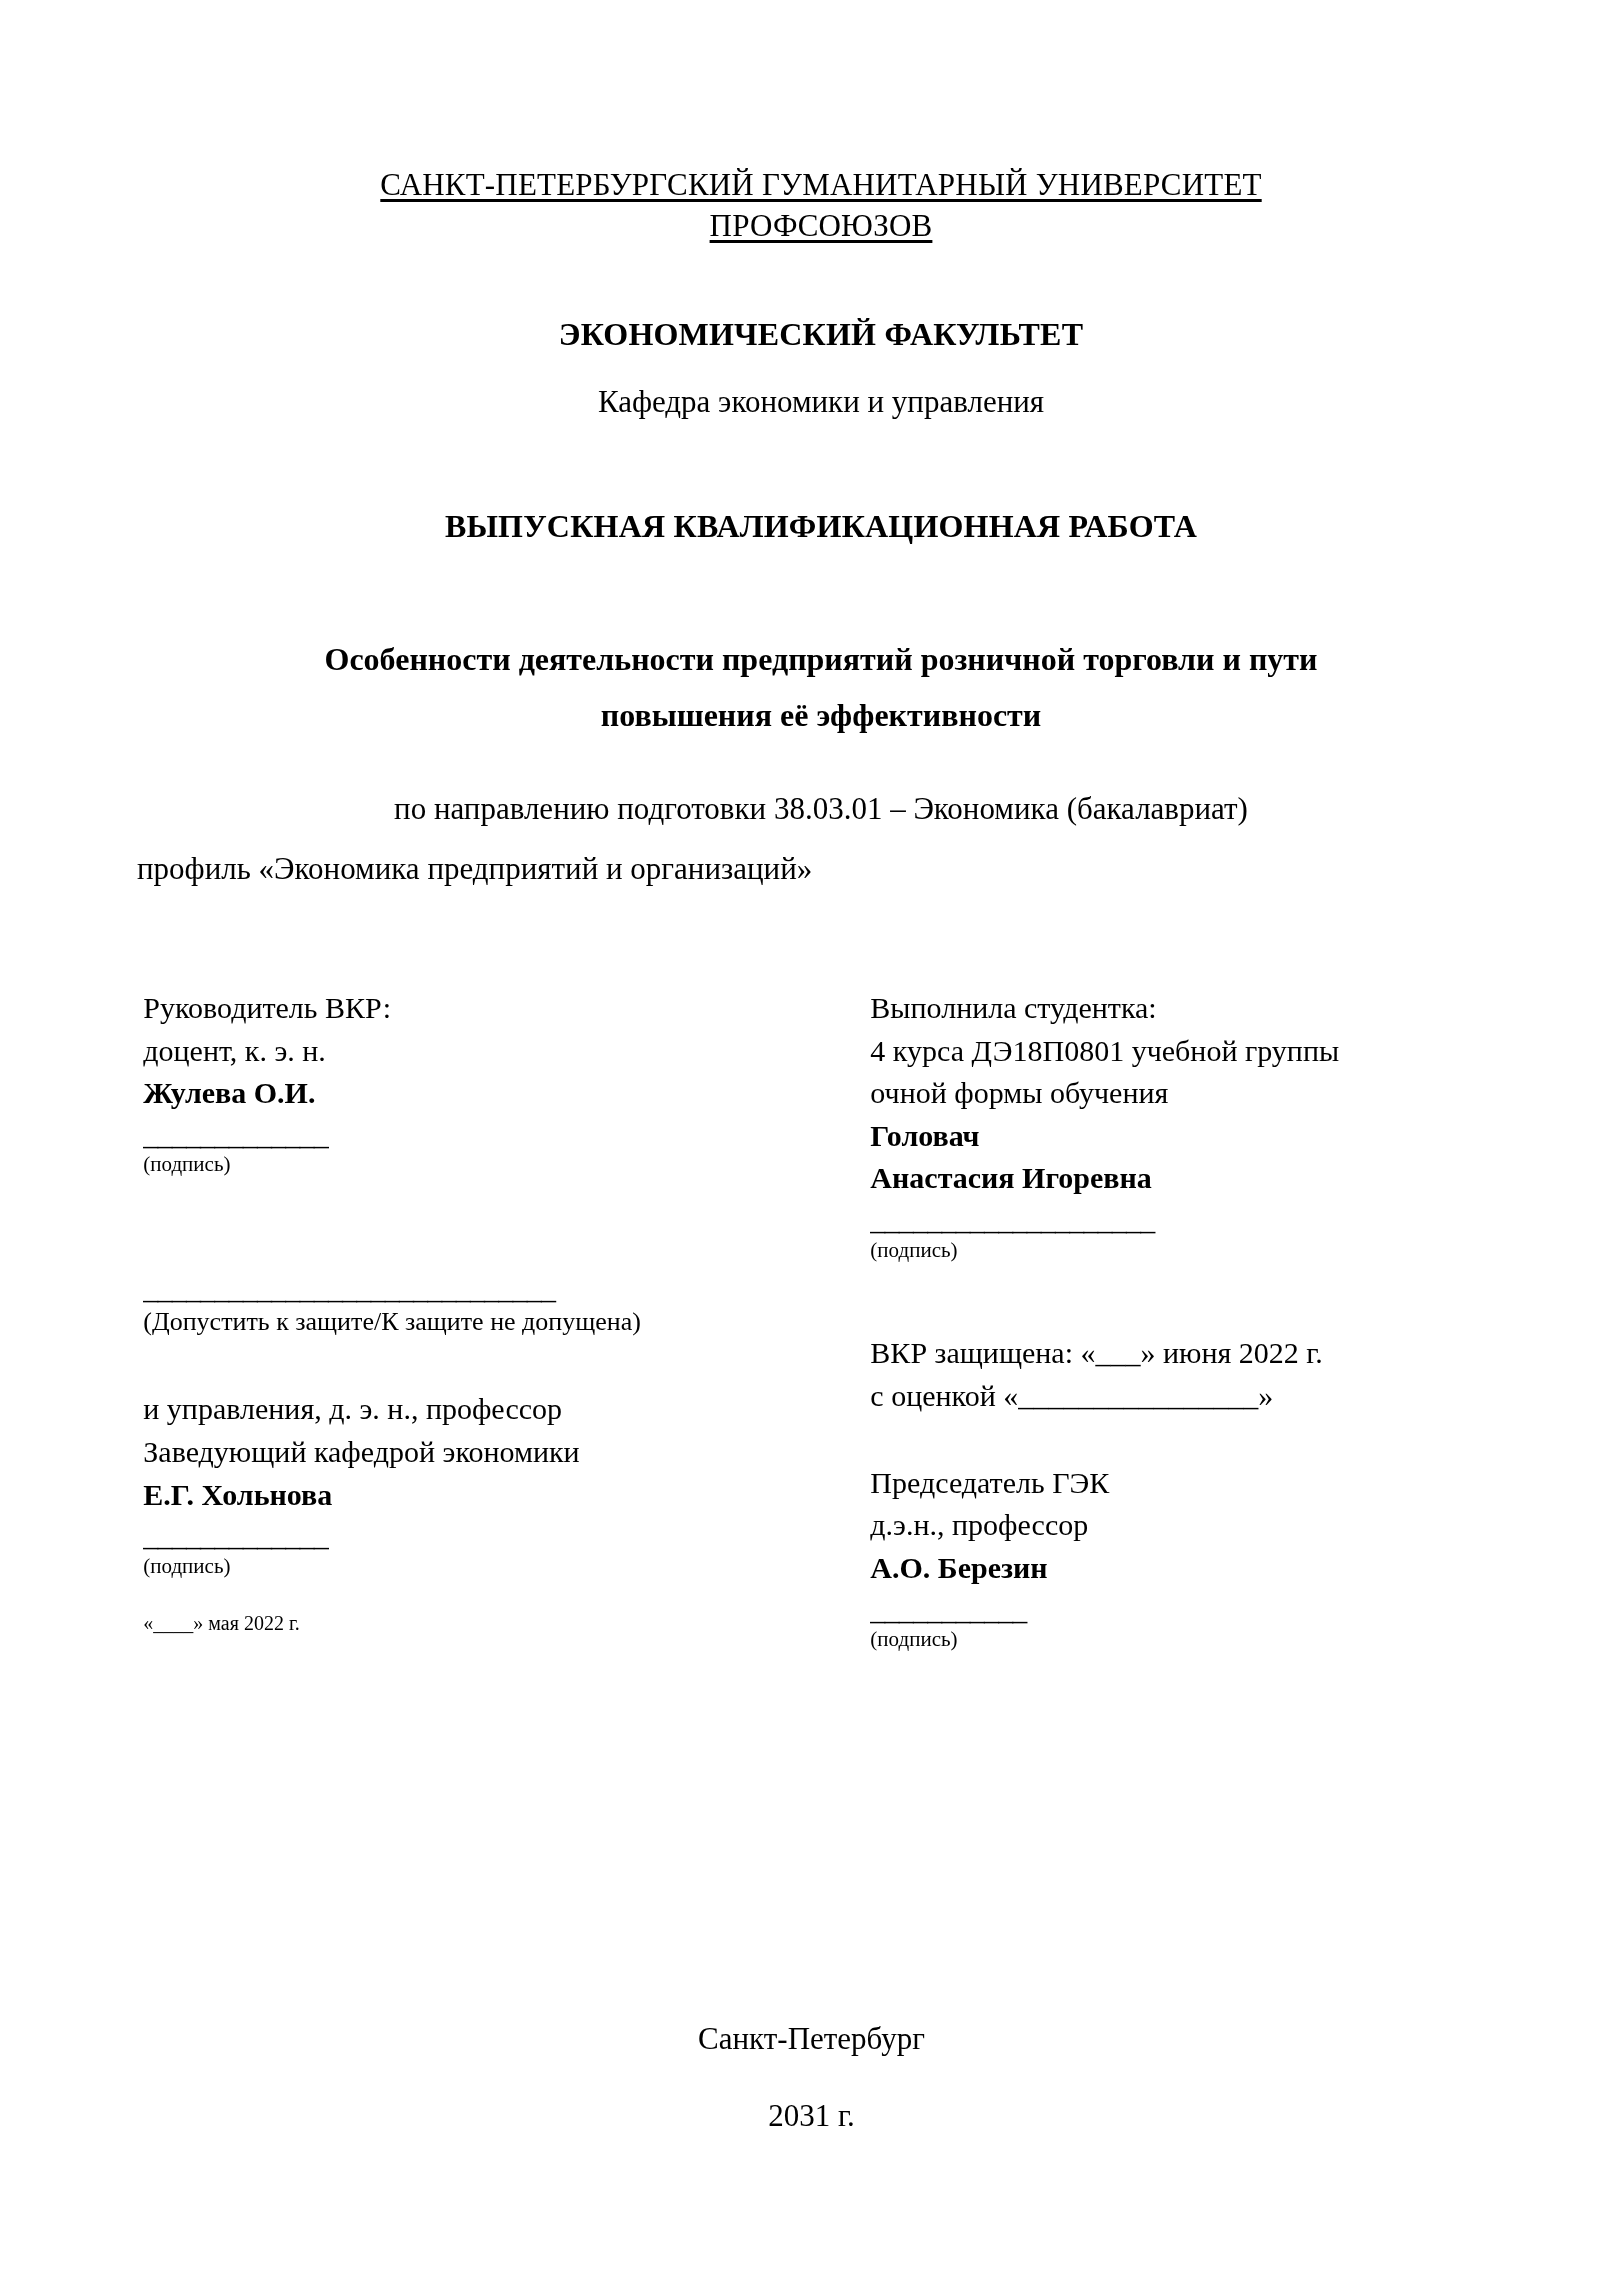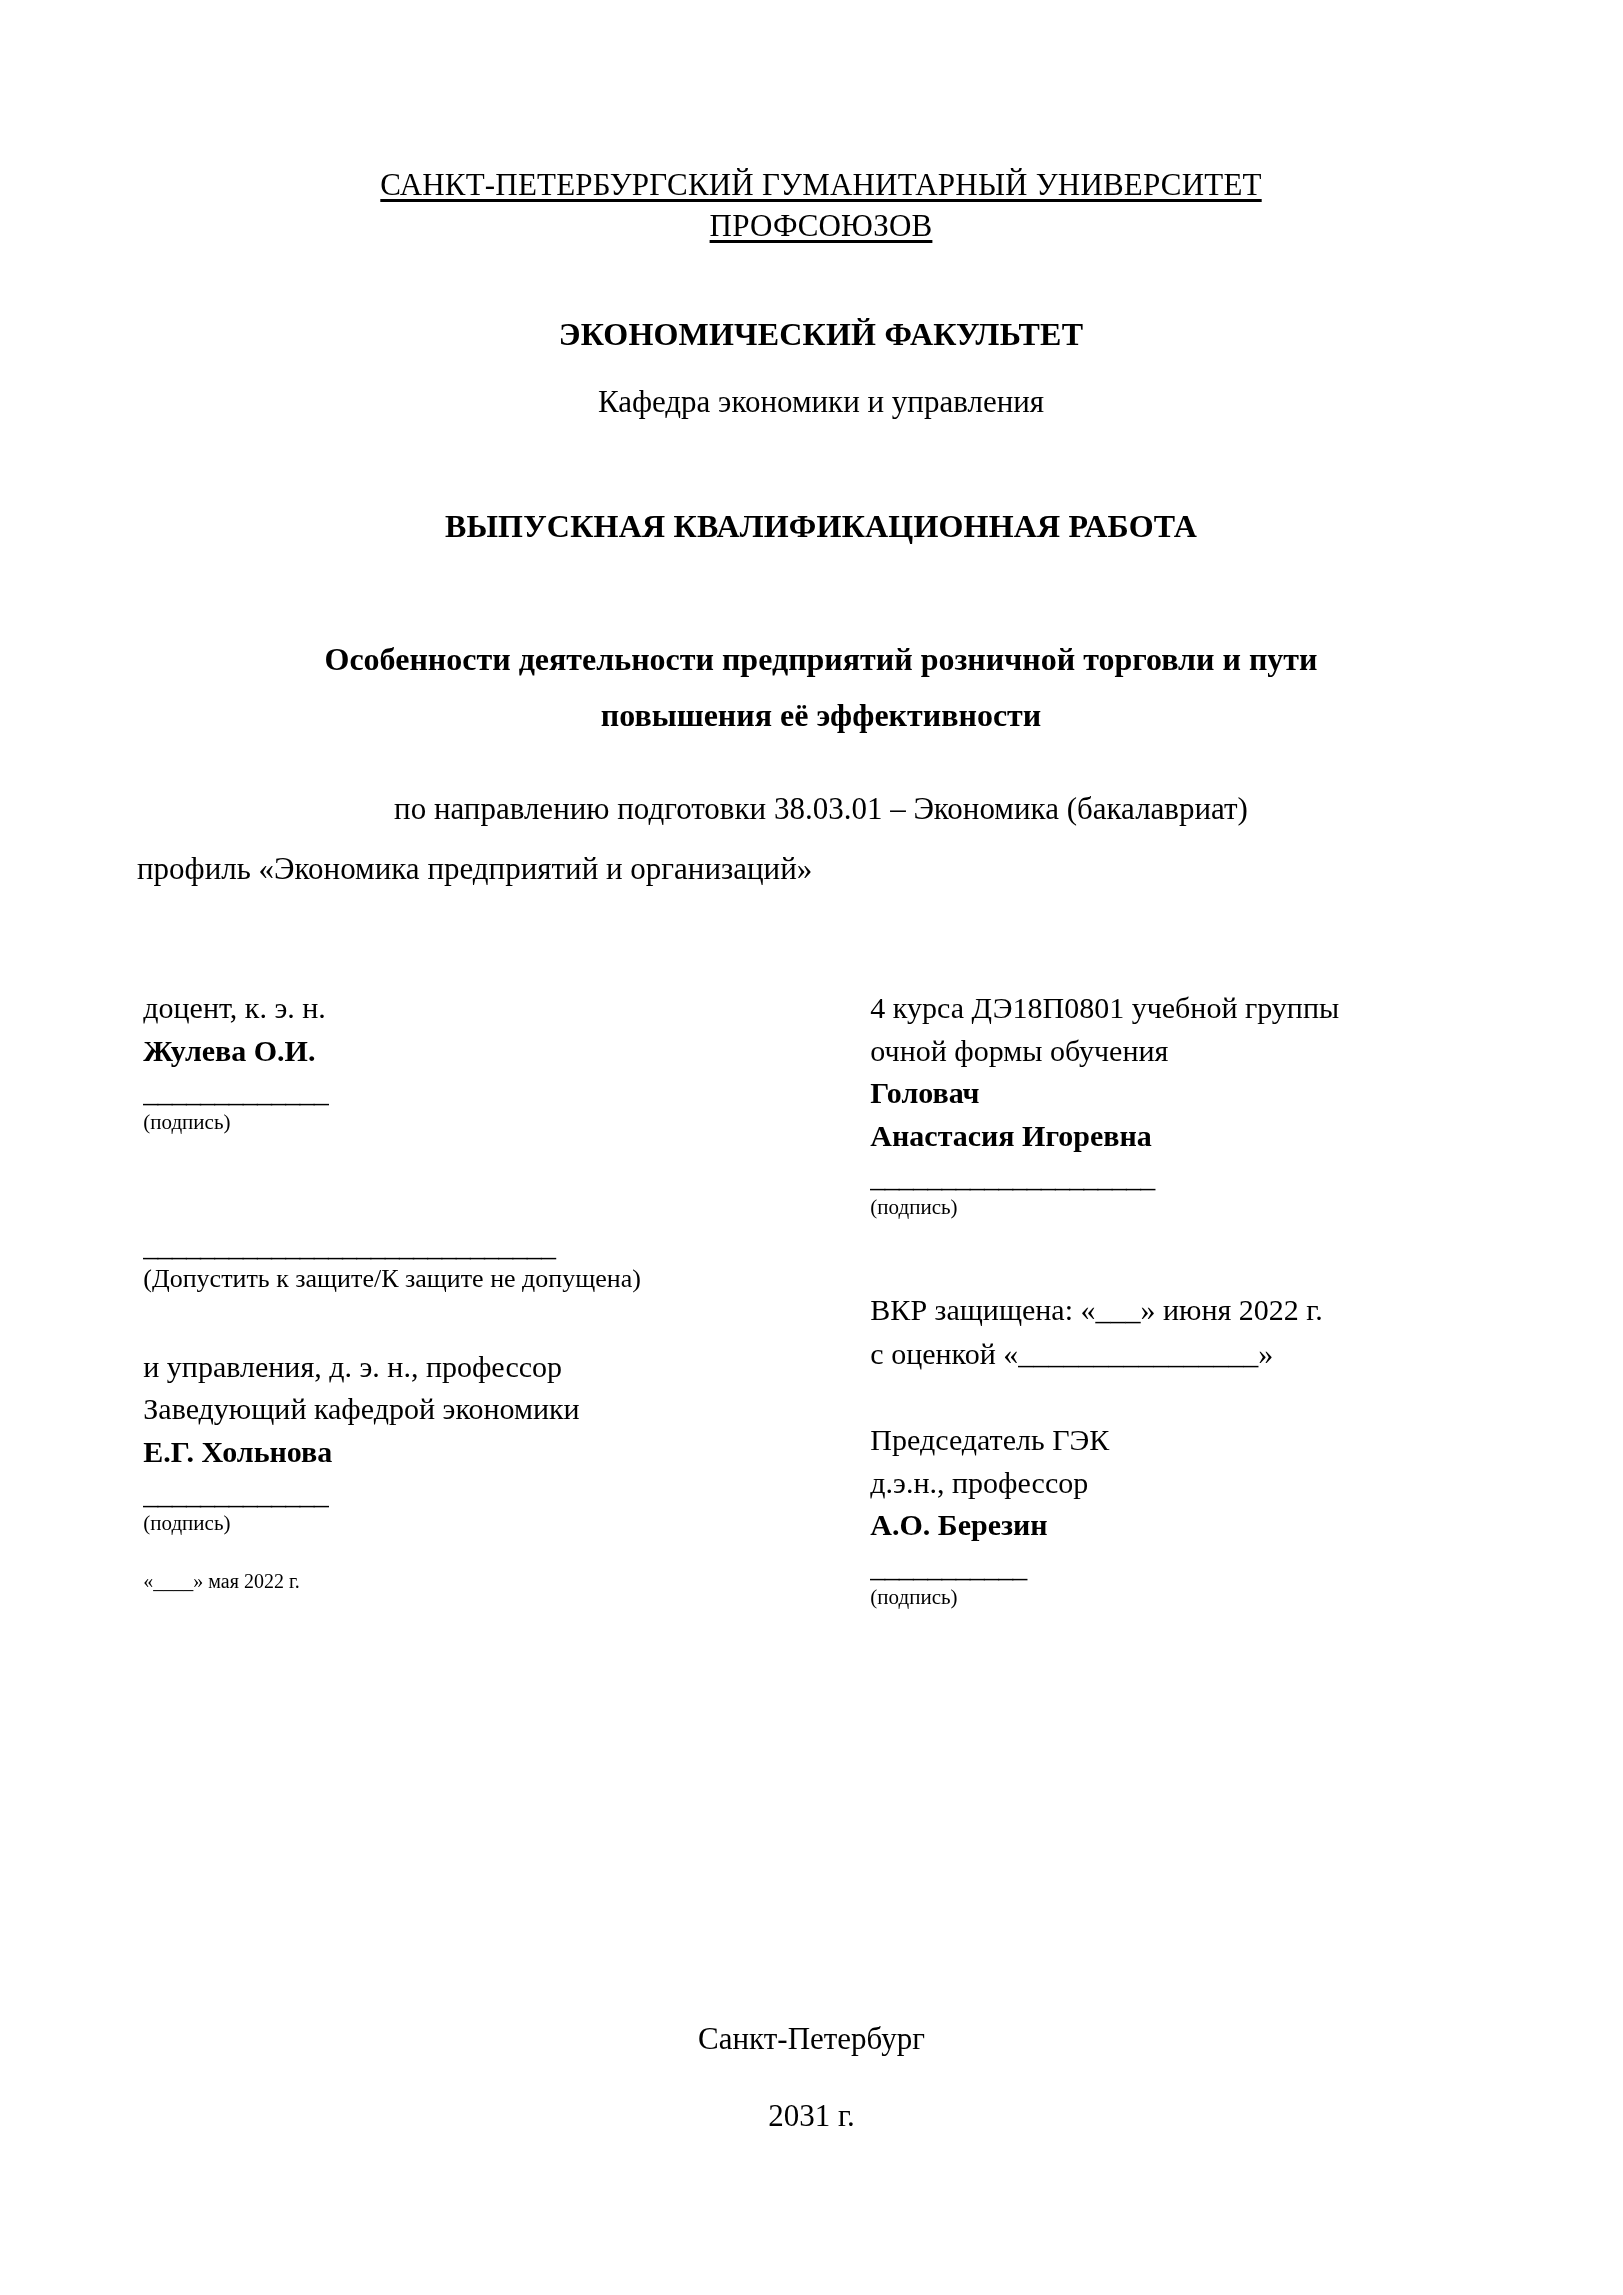--- a/index.html
+++ b/index.html
@@ -168,20 +168,21 @@
   </div>
 
   <div class="program-line">по направлению подготовки 38.03.01 – Экономика (бакалавриат)</div>
   <div class="profile-line">профиль «Экономика предприятий и организаций»</div>
 
   <div class="sig-area">
 
     <div class="col-left">
 
       <div>
+        <div class="line-txt">Руководитель ВКР:</div>
         <div class="line-txt">доцент, к. э. н.</div>
         <div class="line-txt bold">Жулева О.И.</div>
         <div class="rule">_____________</div>
         <div class="podpis">(подпись)</div>
       </div>
 
       <div class="block-gap-1">
         <div class="rule">_____________________________</div>
         <div class="note-txt">(Допустить к защите/К защите не допущена)</div>
       </div>
@@ -193,20 +194,21 @@
         <div class="rule">_____________</div>
         <div class="podpis">(подпись)</div>
         <div class="date-line">«____» мая 2022 г.</div>
       </div>
 
     </div>
 
     <div class="col-right">
 
       <div>
+        <div class="line-txt">Выполнила студентка:</div>
         <div class="line-txt">4 курса ДЭ18П0801 учебной группы</div>
         <div class="line-txt">очной формы обучения</div>
         <div class="line-txt bold">Головач</div>
         <div class="line-txt bold">Анастасия Игоревна</div>
         <div class="rule">____________________</div>
         <div class="podpis">(подпись)</div>
       </div>
 
       <div class="block-gap-2">
         <div class="defended">

